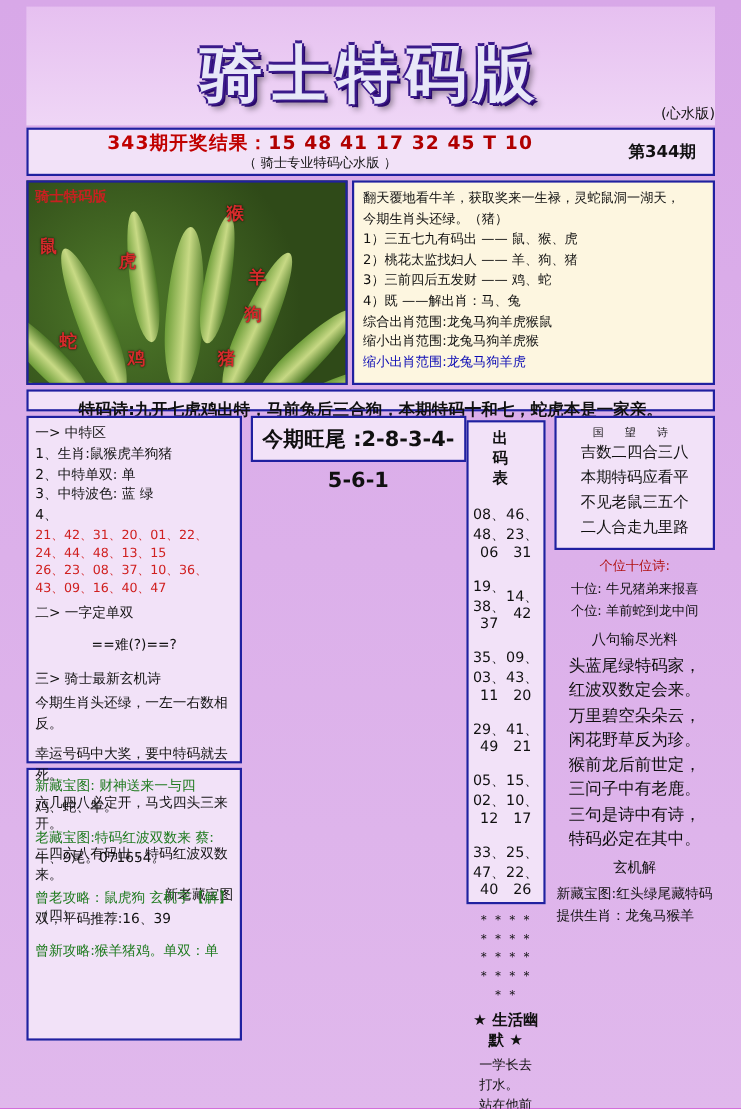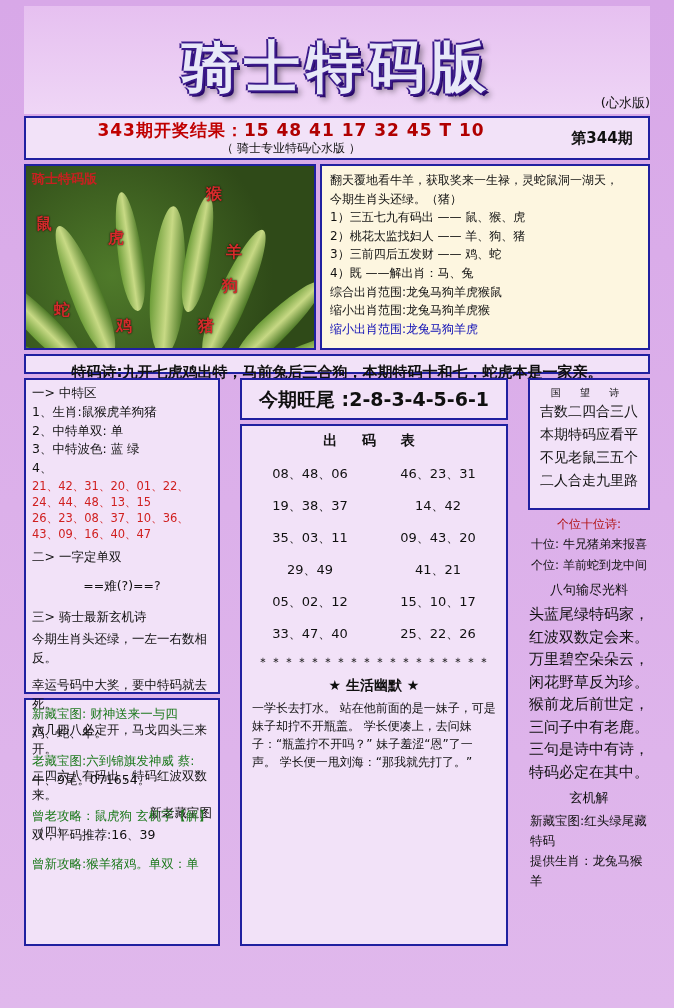--- a/index.html
+++ b/index.html
@@ -98,23 +98,23 @@
   .infobox .range { color:#0a0ab4; }
   
   .poem-bar {
     margin-top:4px;
     border:2px solid #2020a0;
     background:#f2e2f8;
     height: 20px; line-height: 32px;
     text-align:center; font-size:15px; color:#101010; font-weight:bold;
   }
   
-  .body3 { margin-top:4px; display:flex; height: 568px; }
+  .body3 { margin-top:4px; display:flex; height: 444px; }
   .col-l { width: 196px; }
-  .col-m { width: 268px; margin:0 20px; display:flex; flex-direction:column;}
+  .col-m { width: 268px; margin:0 8px; display:flex; flex-direction:row;}
   .col-r { flex:1; display:flex; flex-direction:column;}
   .bx { border:2px solid #2020a0; background:#f2e2f8; }
   .col-l .top { padding:4px 6px; font-size:12.5px; line-height:1.5; color:#111; height: 316px;}
   .col-l .top .t1 { color:#111; }
   .col-l .nums { color:#d02020; font-size:11.5px; line-height:1.4; }
   .col-l .sec2 { margin-top:6px; }
   .col-l .bottom {
     margin-top:4px; padding:4px 6px; font-size:12.5px; line-height:1.55; color:#101010;
     height: 248px;
   }
@@ -223,21 +223,21 @@
         <div style="margin-top:8px;">幸运号码中大奖，要中特码就去死。</div>
         <div style="margin-top:8px;">六几四八必定开，马戈四头三来开。</div>
         <div style="margin-top:8px;">二四六八有码出，特码红波双数来。</div>
         <div style="text-align:right;">新老藏宝图</div>
         <div>（四）</div>
       </div>
 
       <div class="bx bottom">
         <div class="hl-green">新藏宝图: 财神送来一与四</div>
         <div>鸡、蛇、羊。</div>
-        <div class="hl-green" style="margin-top:8px;">老藏宝图:六到锦旗发神威 蔡:</div>
+        <div class="hl-green" style="margin-top:8px;">老藏宝图:特码红波双数来 蔡:</div>
         <div>牛、9尾。071654。</div>
         <div class="hl-green" style="margin-top:16px;">曾老攻略：鼠虎狗  玄机字【解】</div>
         <div>双，平码推荐:16、39</div>
         <div class="hl-green" style="margin-top:10px;">曾新攻略:猴羊猪鸡。单双：单</div>
       </div>
     </div>
 
     <div class="col-m">
       <div class="wangwei">今期旺尾 :2-8-3-4-5-6-1</div>
       <div class="chuma">

